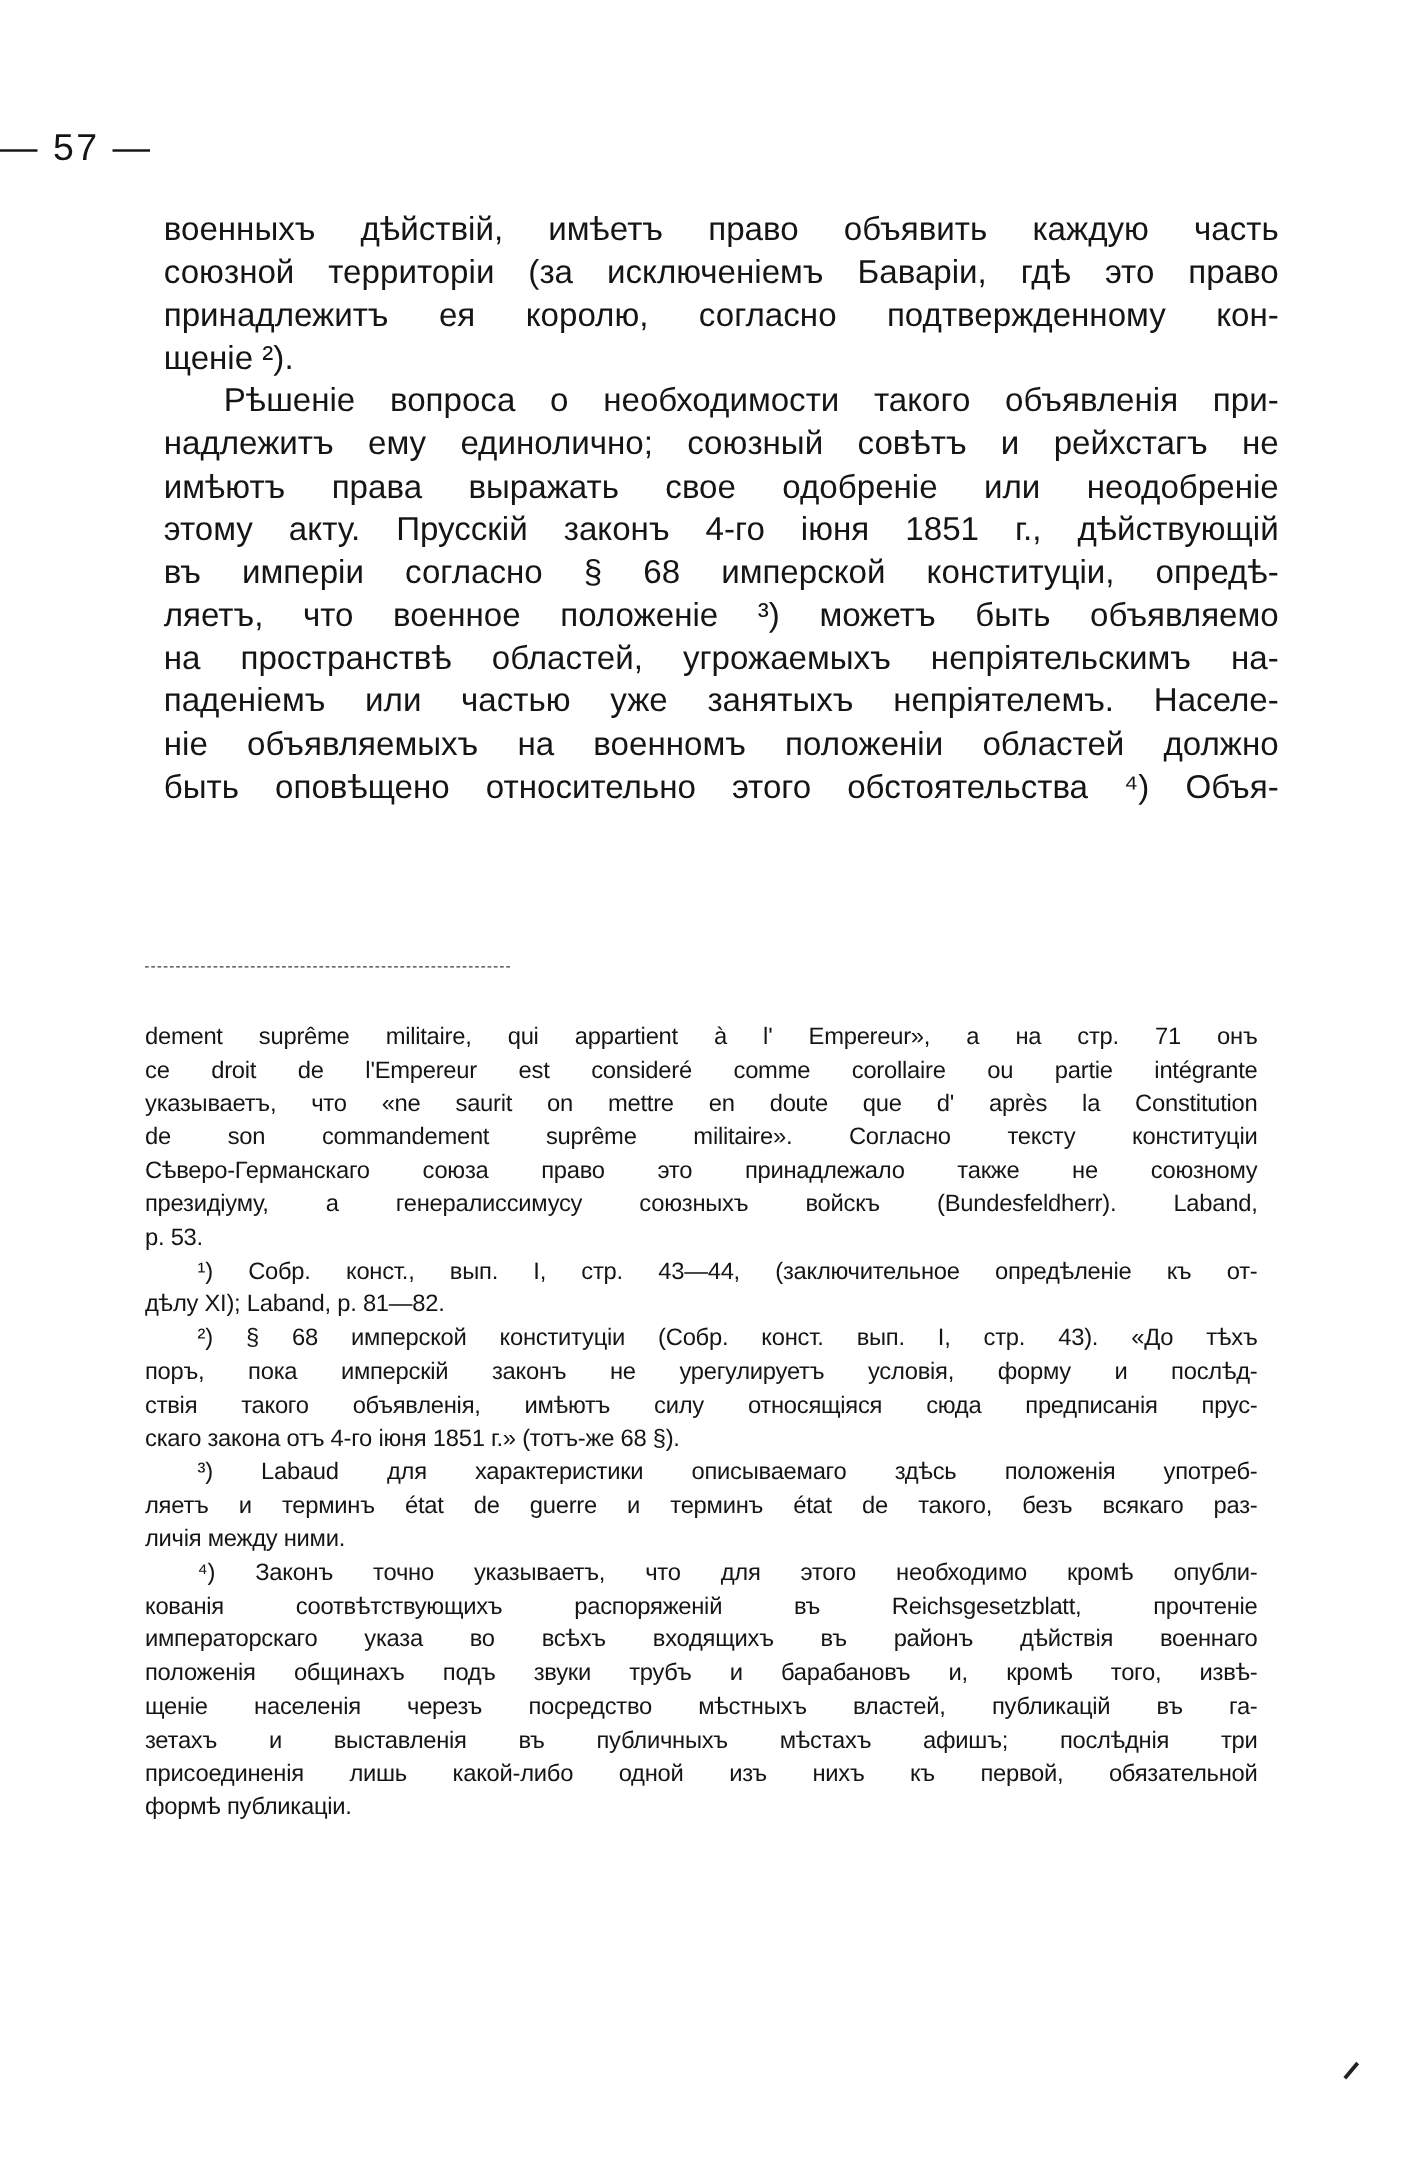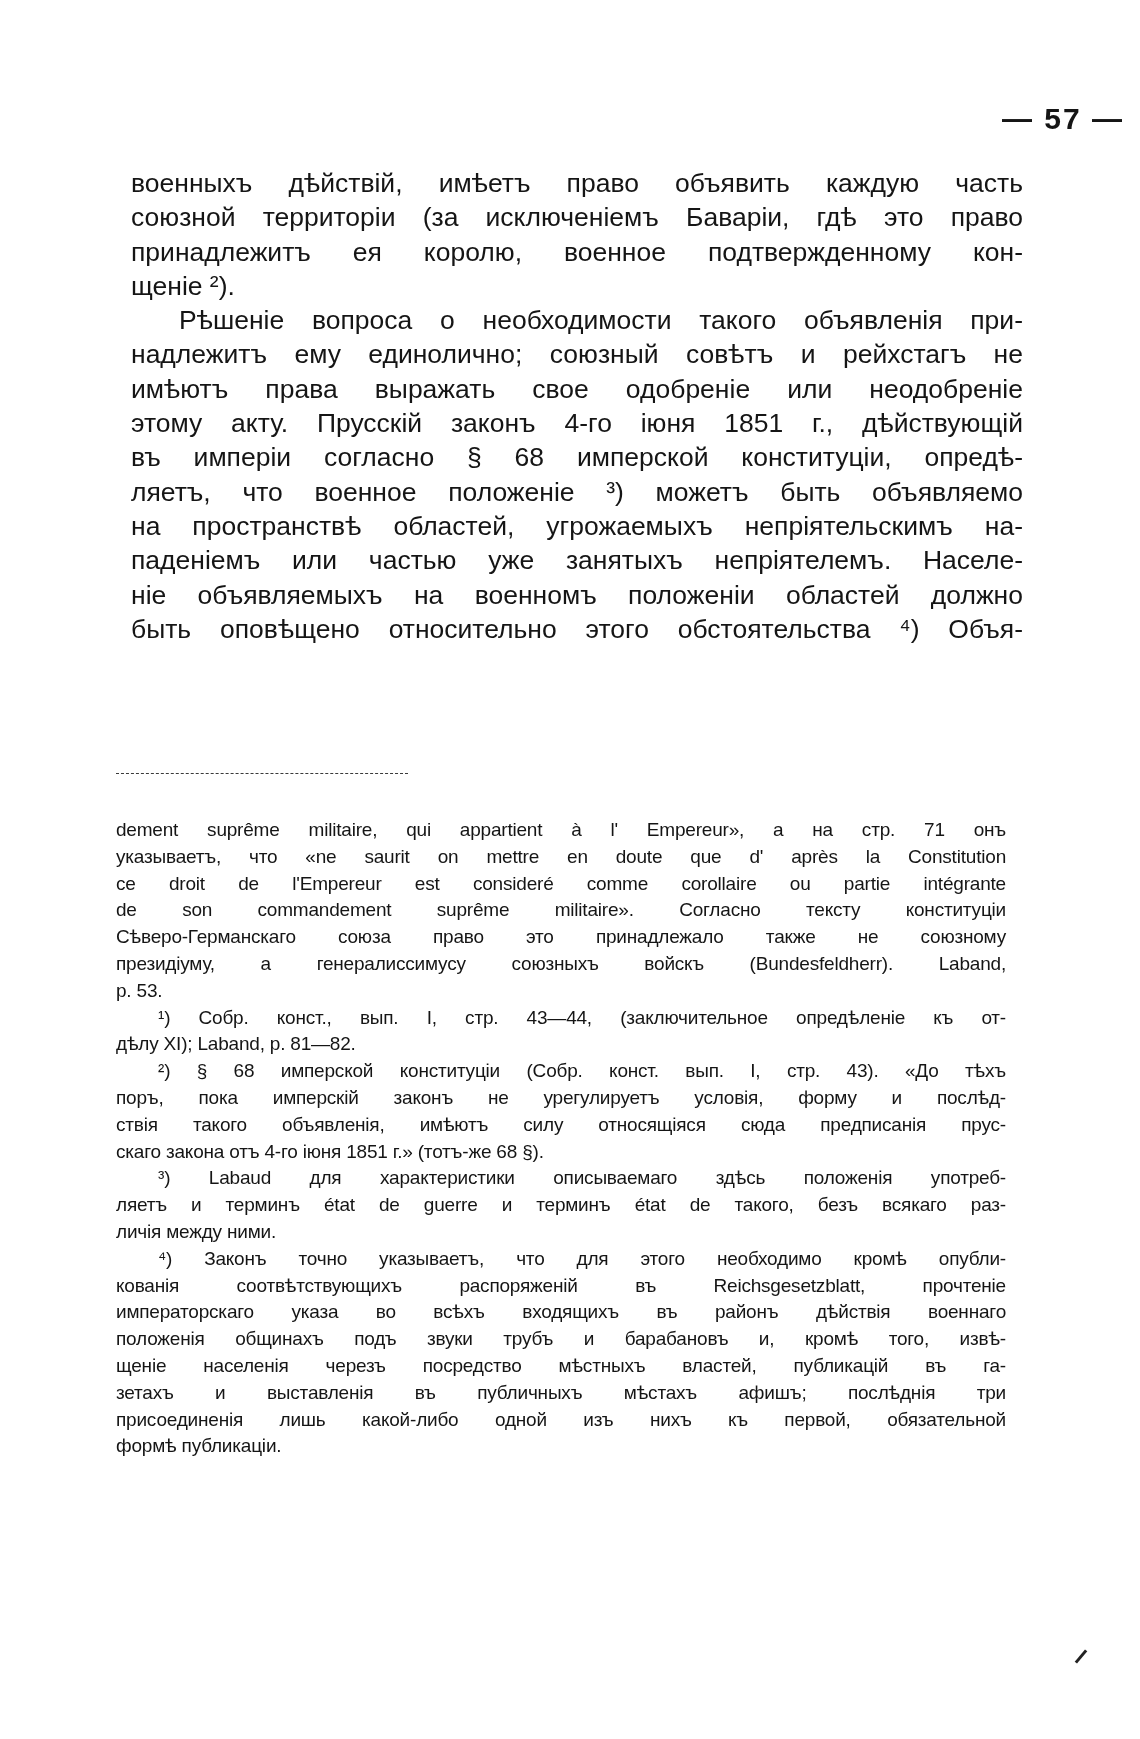--- a/index.html
+++ b/index.html
@@ -1,19 +1,19 @@
 <!DOCTYPE html>
 <html><head>
 <meta charset="utf-8">
 <style>
   html, body { margin: 0; padding: 0; background: #ffffff; }
   body { width: 1140px; height: 1739px; position: relative; overflow: hidden; color: #151515; }
   .page-number {
-    position: absolute; top: 102px; left: 0; width: 1124px; text-align: right;
-    font-family: "Liberation Sans", sans-serif; font-size: 30px; letter-spacing: 2px; font-weight: bold;
+    position: absolute; top: 102px; left: 0; width: 1124px; text-align: left;
+    font-family: "Liberation Sans", sans-serif; font-size: 30px; letter-spacing: 2px;
   }
   .main-text {
     position: absolute; top: 166px; left: 131px; width: 892px;
     font-family: "Liberation Sans", sans-serif; font-size: 26.5px; line-height: 34.3px;
   }
   .main-text .line { display: block; text-align: justify; text-align-last: justify; white-space: nowrap; height: 34.3px; }
   .main-text .line.last { text-align-last: left; }
   .main-text .line.indent { padding-left: 48px; }
   .divider {
     position: absolute; top: 773px; left: 116px; width: 292px; height: 0;
@@ -33,40 +33,40 @@
   }
 </style>
 </head>
 <body>
 
 <div class="page-number">— 57 —</div>
 
 <div class="main-text">
   <span class="line">военныхъ дѣйствій, имѣетъ право объявить каждую часть</span>
   <span class="line">союзной территоріи (за исключеніемъ Баваріи, гдѣ это право</span>
-  <span class="line">принадлежитъ ея королю, военное подтвержденному кон-</span>
+  <span class="line">принадлежитъ ея королю, согласно подтвержденному кон-</span>
   <span class="line last">щеніе ²).</span>
   <span class="line indent">Рѣшеніе вопроса о необходимости такого объявленія при-</span>
   <span class="line">надлежитъ ему единолично; союзный совѣтъ и рейхстагъ не</span>
   <span class="line">имѣютъ права выражать свое одобреніе или неодобреніе</span>
   <span class="line">этому акту. Прусскій законъ 4-го іюня 1851 г., дѣйствующій</span>
   <span class="line">въ имперіи согласно § 68 имперской конституціи, опредѣ-</span>
   <span class="line">ляетъ, что военное положеніе ³) можетъ быть объявляемо</span>
   <span class="line">на пространствѣ областей, угрожаемыхъ непріятельскимъ на-</span>
   <span class="line">паденіемъ или частью уже занятыхъ непріятелемъ. Населе-</span>
   <span class="line">ніе объявляемыхъ на военномъ положеніи областей должно</span>
   <span class="line">быть оповѣщено относительно этого обстоятельства ⁴) Объя-</span>
 </div>
 
 <div class="divider"></div>
 
 <div class="footnotes">
   <span class="line">dement suprême militaire, qui appartient à l' Empereur», а на стр. 71 онъ</span>
+  <span class="line">ce droit de l'Empereur est consideré comme corollaire ou partie intégrante</span>
   <span class="line">указываетъ, что «ne saurit on mettre en doute que d' après la Constitution</span>
-  <span class="line">ce droit de l'Empereur est consideré comme corollaire ou partie intégrante</span>
   <span class="line">de son commandement suprême militaire». Согласно тексту конституціи</span>
   <span class="line">Сѣверо-Германскаго союза право это принадлежало также не союзному</span>
   <span class="line">президіуму, а генералиссимусу союзныхъ войскъ (Bundesfeldherr). Laband,</span>
   <span class="line last">p. 53.</span>
   <span class="line indent">¹) Собр. конст., вып. I, стр. 43—44, (заключительное опредѣленіе къ от-</span>
   <span class="line last">дѣлу XI); Laband, p. 81—82.</span>
   <span class="line indent">²) § 68 имперской конституціи (Собр. конст. вып. I, стр. 43). «До тѣхъ</span>
   <span class="line">поръ, пока имперскій законъ не урегулируетъ условія, форму и послѣд-</span>
   <span class="line">ствія такого объявленія, имѣютъ силу относящіяся сюда предписанія прус-</span>
   <span class="line last">скаго закона отъ 4-го іюня 1851 г.» (тотъ-же 68 §).</span>

